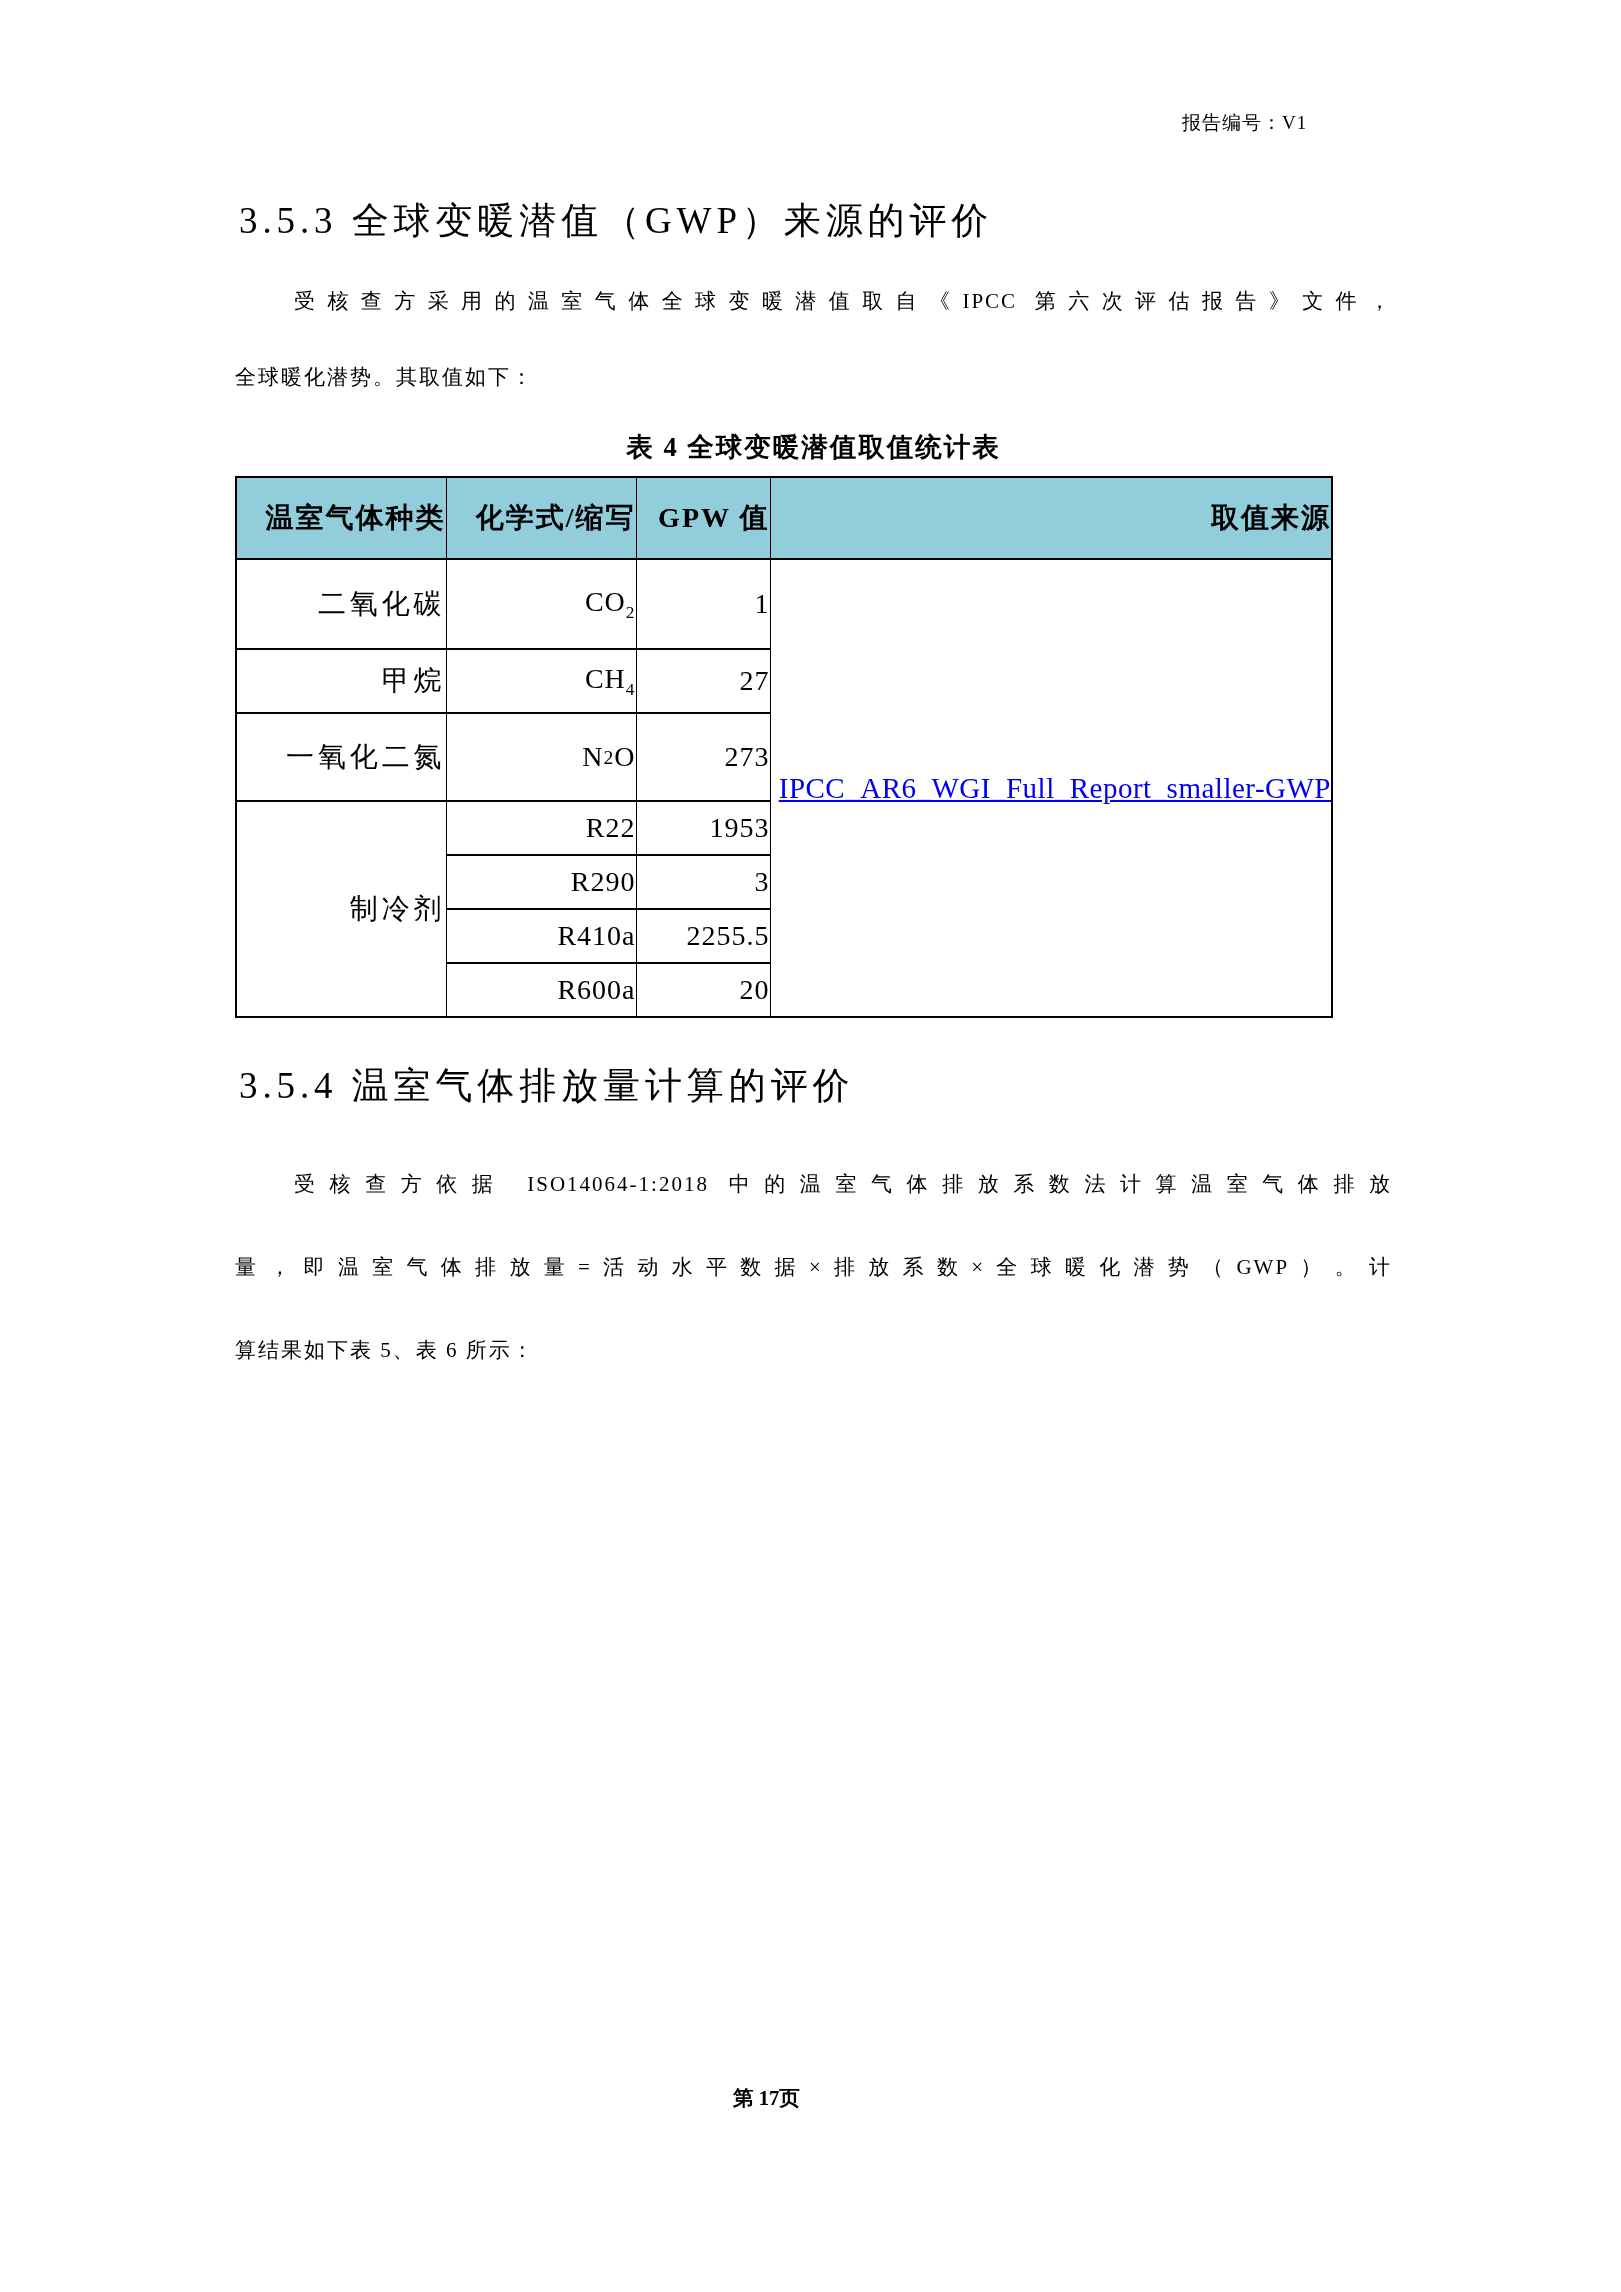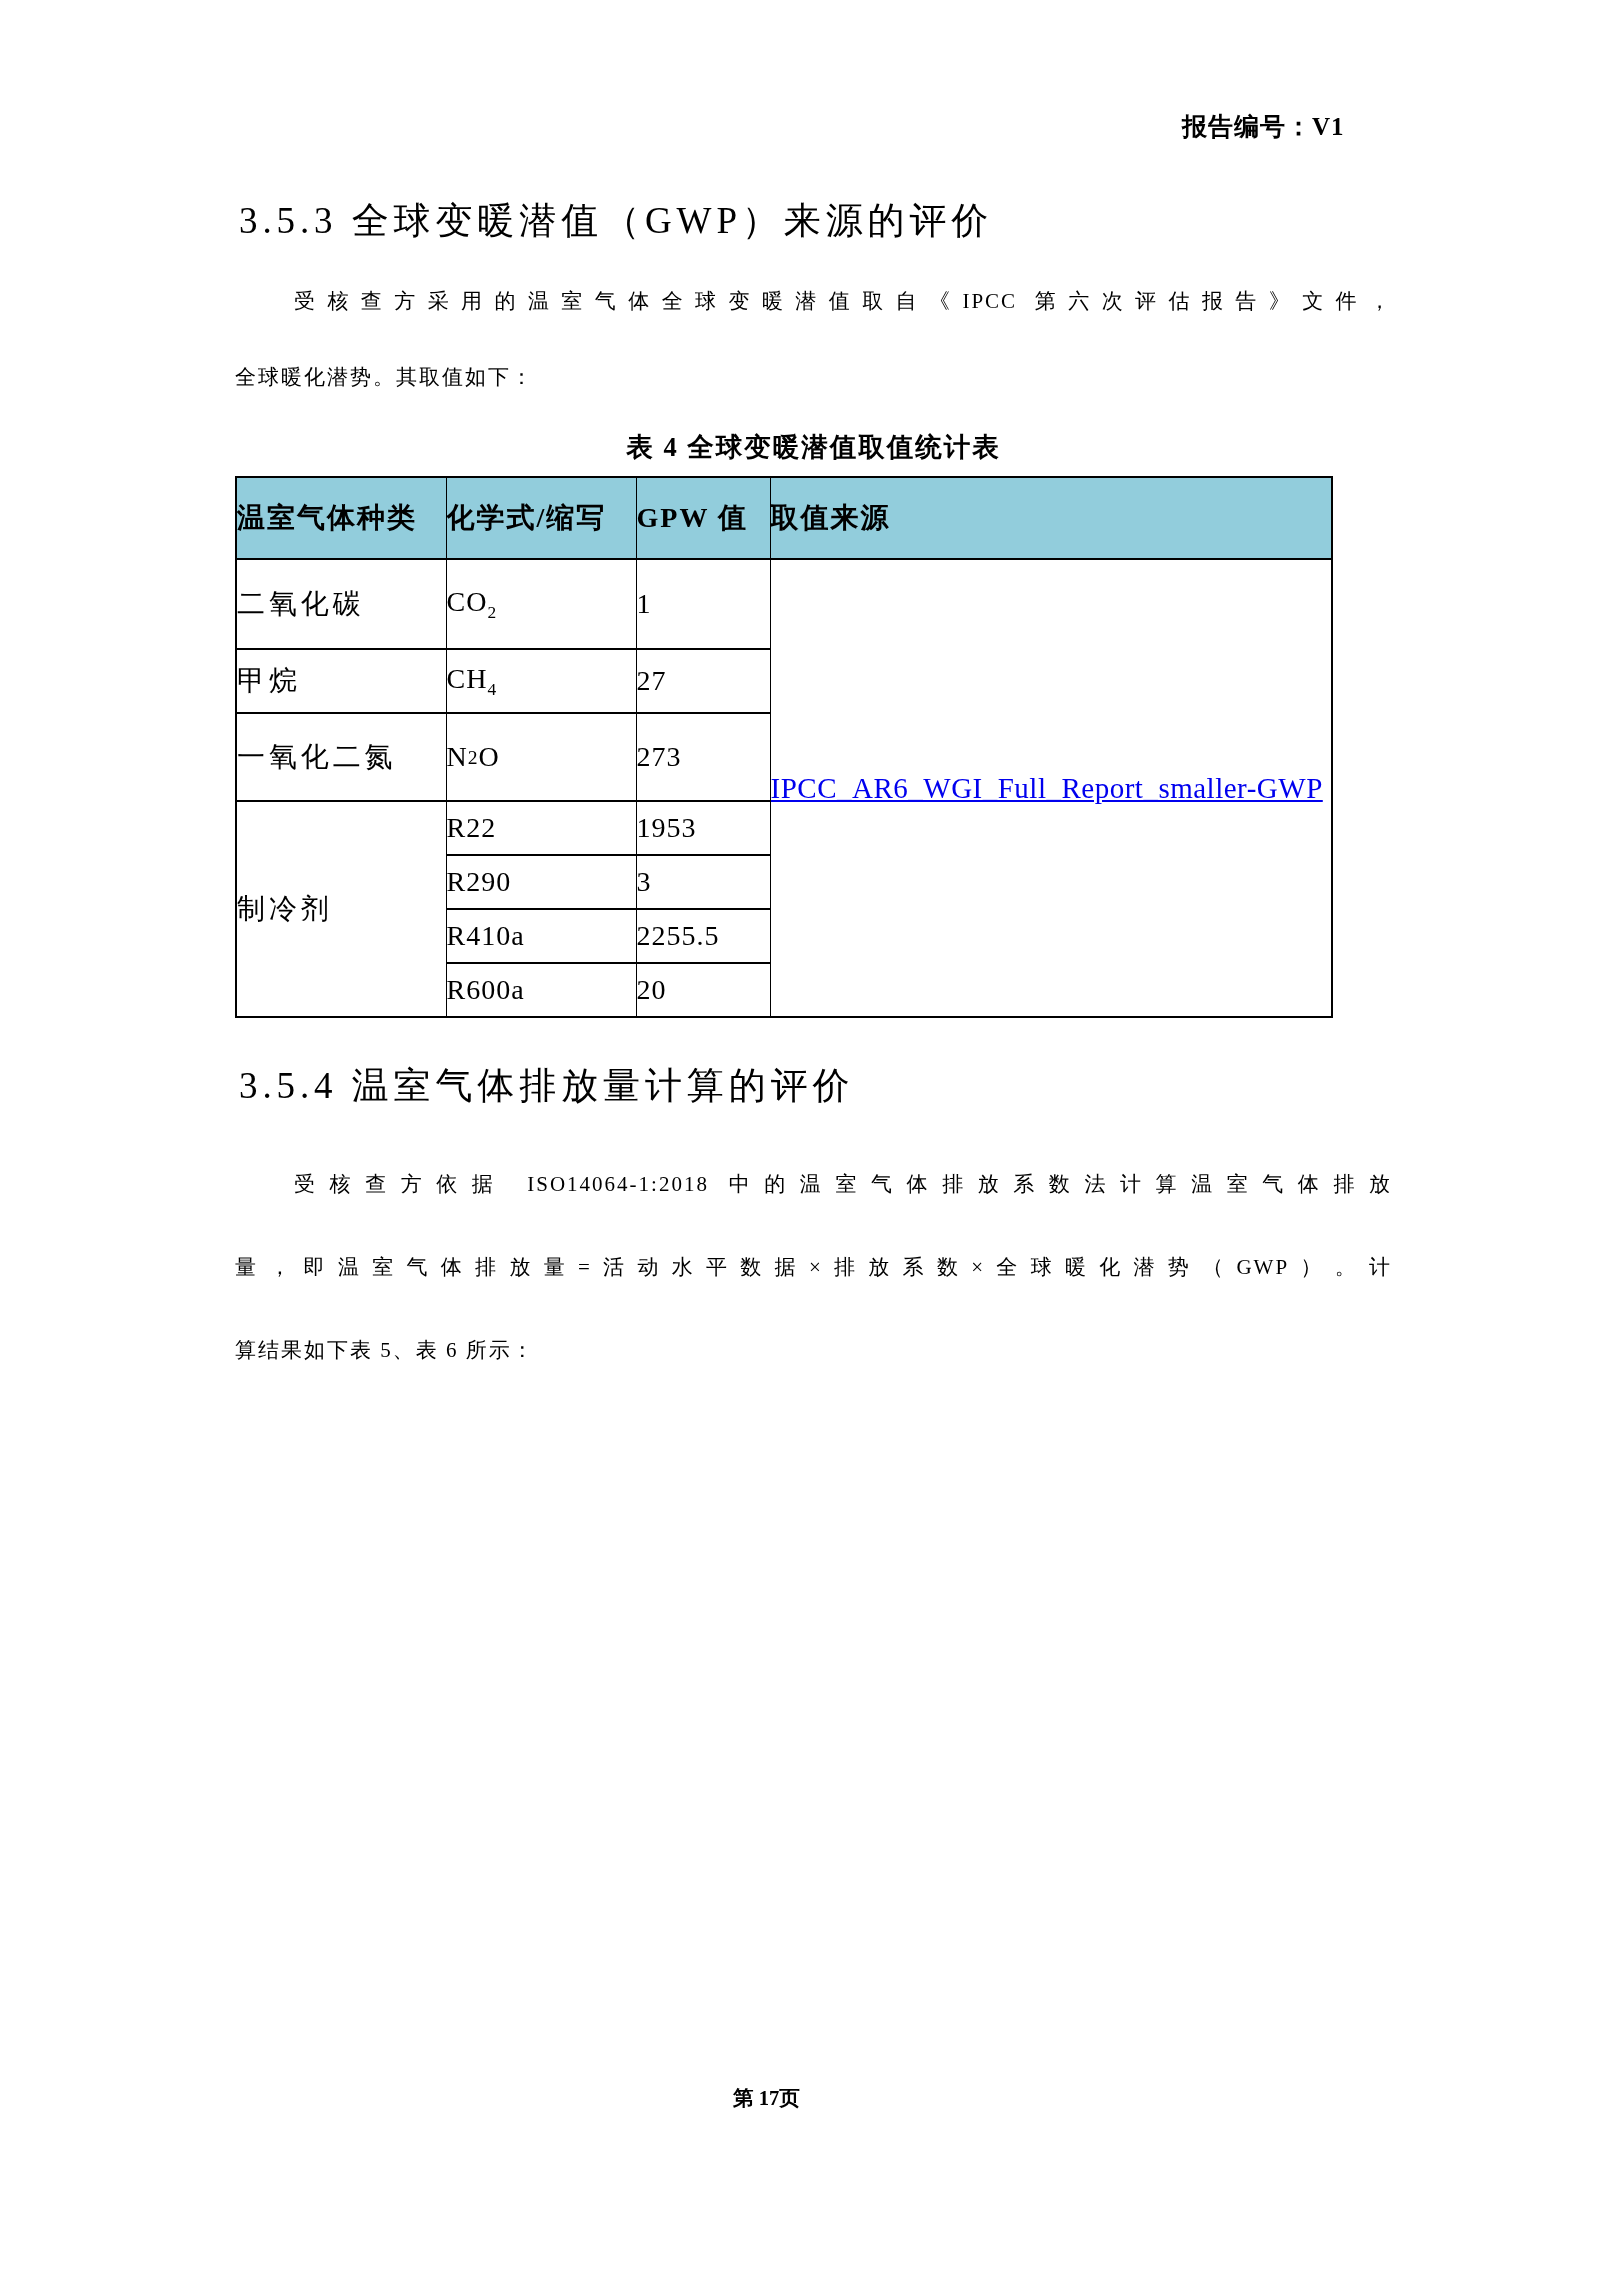--- a/index.html
+++ b/index.html
@@ -11,22 +11,22 @@
   }
   .page {
     position: relative;
     width: 1621px; height: 2293px;
     background: #ffffff;
     overflow: hidden;
   }
   .report-no {
     position: absolute;
     top: 110px; left: 1182px;
-    font-size: 25px;
-    font-weight: bold;
+    font-size: 19px;
+    font-weight: normal;
     letter-spacing: 1px;
     white-space: nowrap;
   }
   .heading {
     position: absolute;
     left: 239px;
     font-size: 37px;
     font-weight: normal;
     letter-spacing: 4.9px;
     white-space: nowrap;
@@ -59,21 +59,21 @@
     width: 1096px;
     border-collapse: collapse;
     table-layout: fixed;
     border: 2px solid #000;
   }
   table.gwp th, table.gwp td {
     border-left: 1px solid #000;
     border-right: 1px solid #000;
     border-top: 2px solid #000;
     border-bottom: 2px solid #000;
-    text-align: left;
+    text-align: right;
     vertical-align: middle;
     font-size: 28px;
     overflow: hidden;
     margin-top: 40px;
   }
   table.gwp th {
     background: #92CDDC;
     font-weight: bold;
     height: 82px;
     letter-spacing: 2px;

